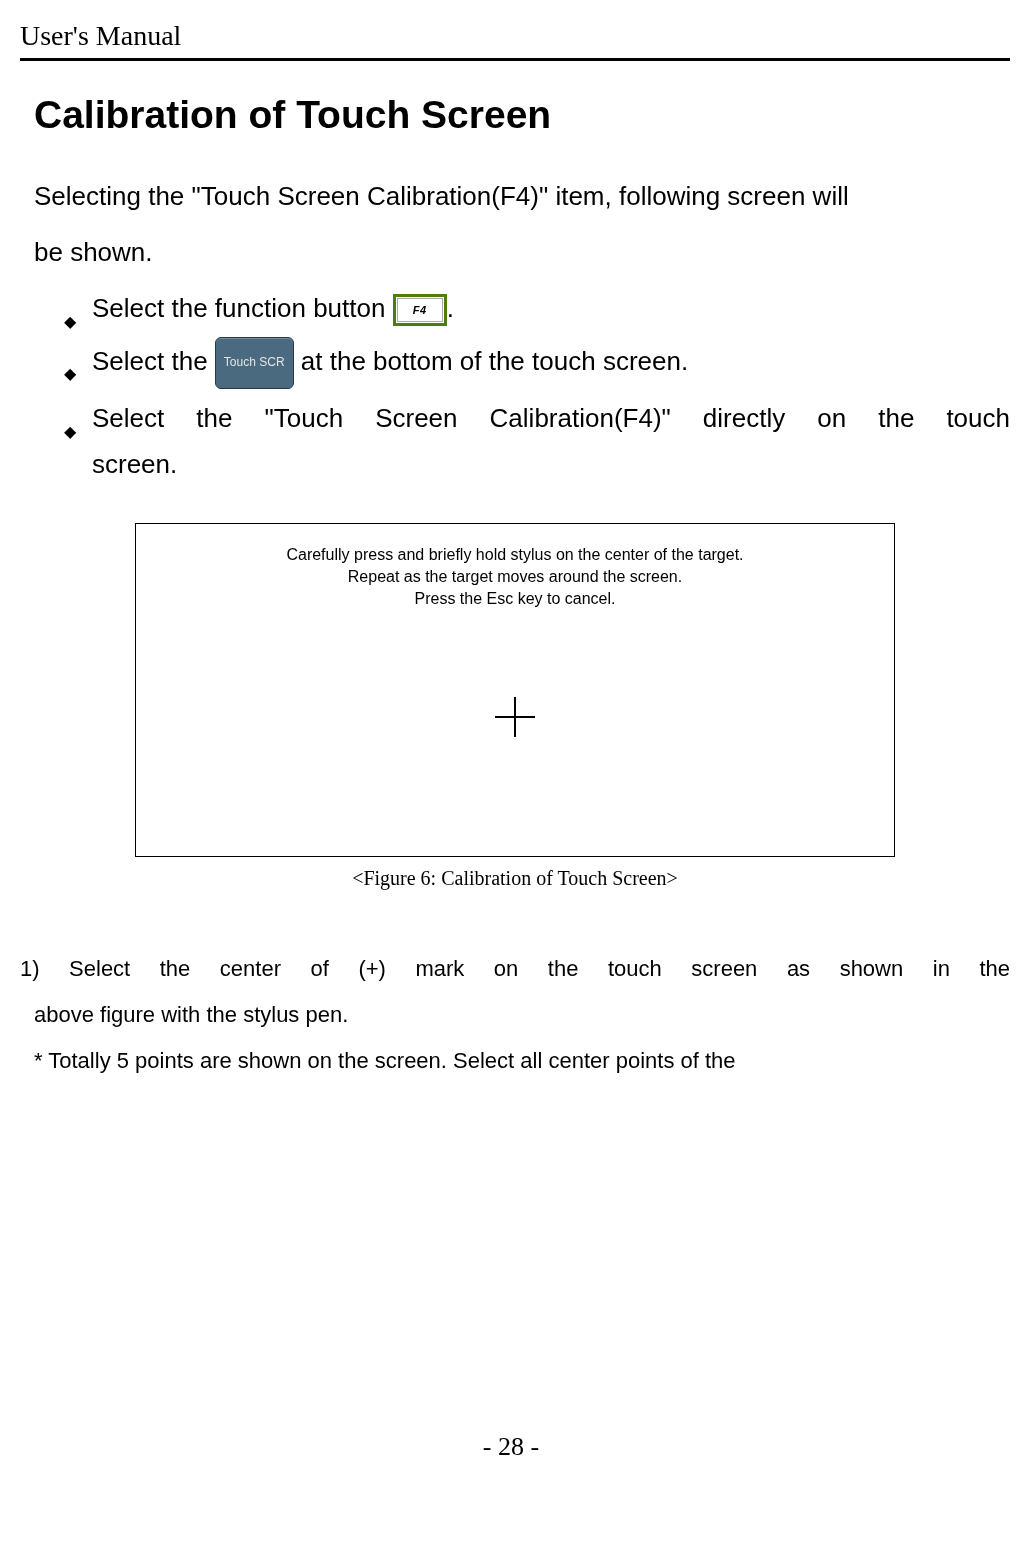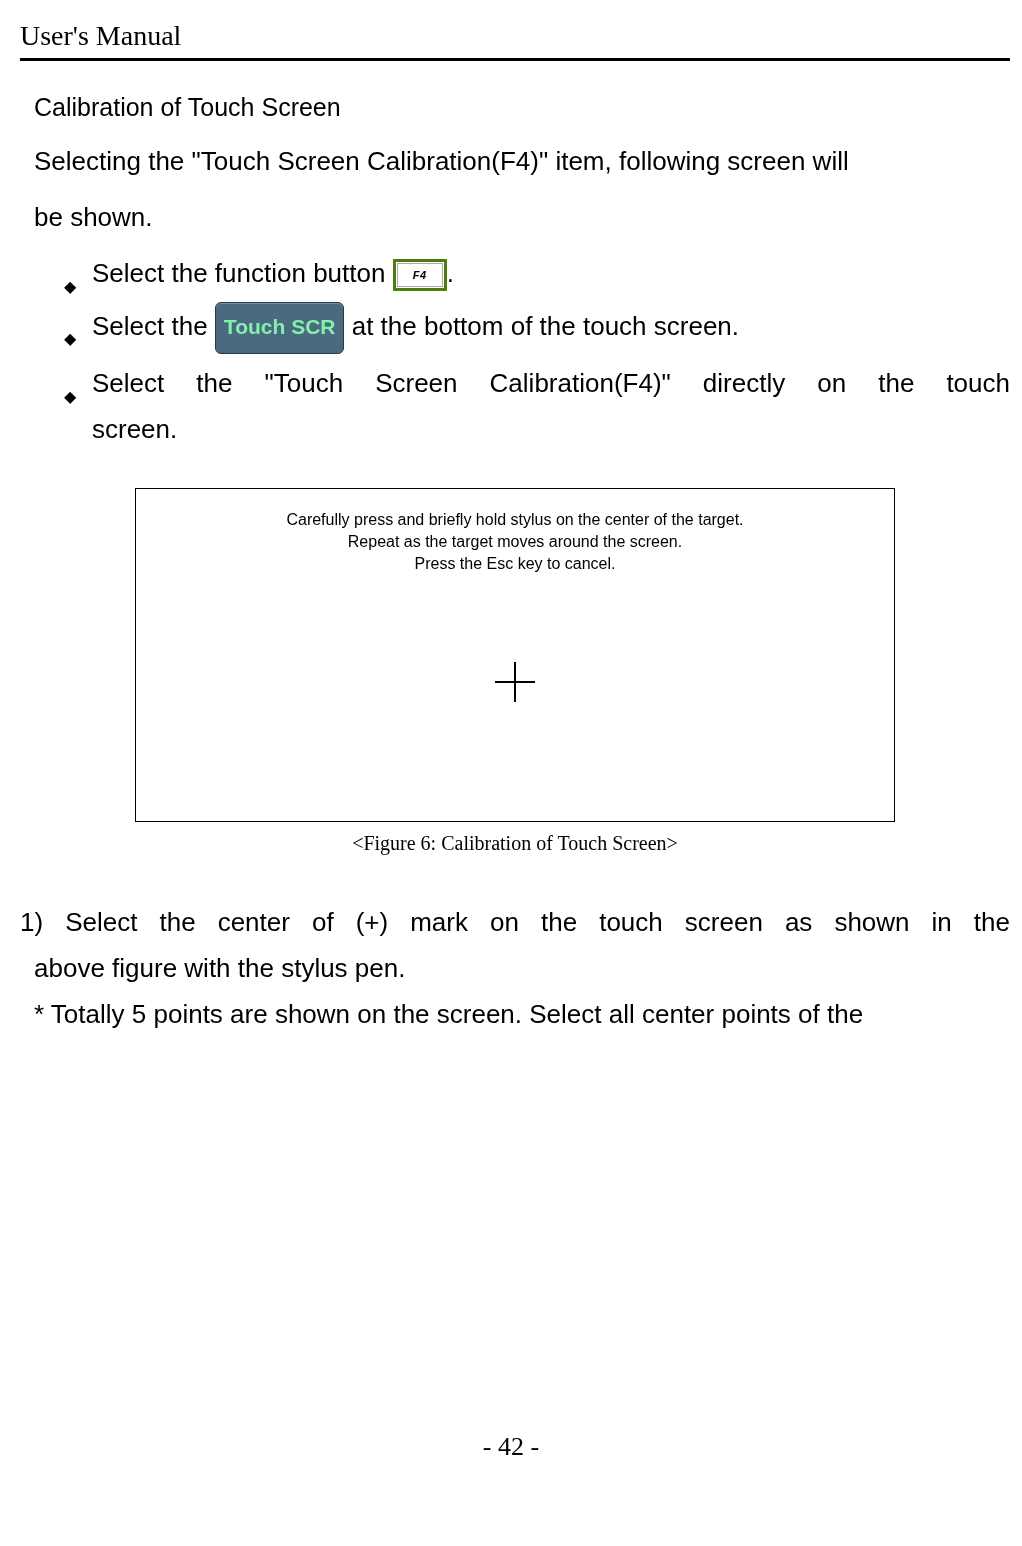--- a/index.html
+++ b/index.html
@@ -20,23 +20,24 @@
     font-size: 28px;
     padding-bottom: 6px;
   }
   .hr-thick {
     border: none;
     border-top: 3px solid #000;
     margin: 0 0 32px 0;
   }
   .section-title {
     font-family: Tahoma, Arial, sans-serif;
-    font-size: 25px;
-    margin-bottom: 16px;
-    padding-left: 14px;
+    font-size: 39px;
+    margin-bottom: 36px;
+    padding-left: 14px;
+    font-weight: bold;
   }
   .body {
     font-family: Tahoma, Arial, sans-serif;
     font-size: 26px;
     line-height: 46px;
   }
   .para {
     padding-left: 14px;
     margin-bottom: 10px;
   }
@@ -82,27 +83,27 @@
     font-style: italic;
     display: flex;
     align-items: center;
     justify-content: center;
     letter-spacing: 0.5px;
   }
   .touch-scr-btn {
     display: inline-block;
     vertical-align: middle;
     background: #4a6a80;
-    color: #86efac;
+    color: #e5e5e5;
     border: 1px solid #2a3a45;
     border-radius: 6px;
     padding: 1px 8px 3px 8px;
     font-family: Arial, sans-serif;
-    font-size: 21px;
-    font-weight: bold;
+    font-size: 12px;
+    font-weight: normal;
     box-shadow: inset 0 1px 0 rgba(255,255,255,0.25);
   }
 
   .figure-wrap {
     margin-top: 36px;
     display: flex;
     flex-direction: column;
     align-items: center;
   }
   .figure-box {
@@ -142,23 +143,23 @@
     left: -1px;
     top: -20px;
   }
   .figure-caption {
     margin-top: 10px;
     font-family: Liberation Serif, serif;
     font-size: 20px;
   }
 
   .step-block {
-    margin-top: 44px;
-    font-family: Tahoma, Arial, sans-serif;
-    font-size: 26px;
+    margin-top: 56px;
+    font-family: Tahoma, Arial, sans-serif;
+    font-size: 22px;
     line-height: 46px;
   }
   .step-line {
     padding-left: 0;
     text-align: justify;
     text-align-last: justify;
   }
   .step-line2 {
     padding-left: 14px;
   }
@@ -231,15 +232,15 @@
     </div>
     <div class="figure-caption">&lt;Figure 6: Calibration of Touch Screen&gt;</div>
   </div>
 
   <div class="step-block">
     <div class="step-line">1) Select the center of (+) mark on the touch screen as shown in the</div>
     <div class="step-line2">above figure with the stylus pen.</div>
     <div class="note-line">* Totally 5 points are shown on the screen. Select all center points of the</div>
   </div>
 
-  <div class="footer">- 42 -</div>
+  <div class="footer">- 28 -</div>
 
 </div>
 
 </body></html>

